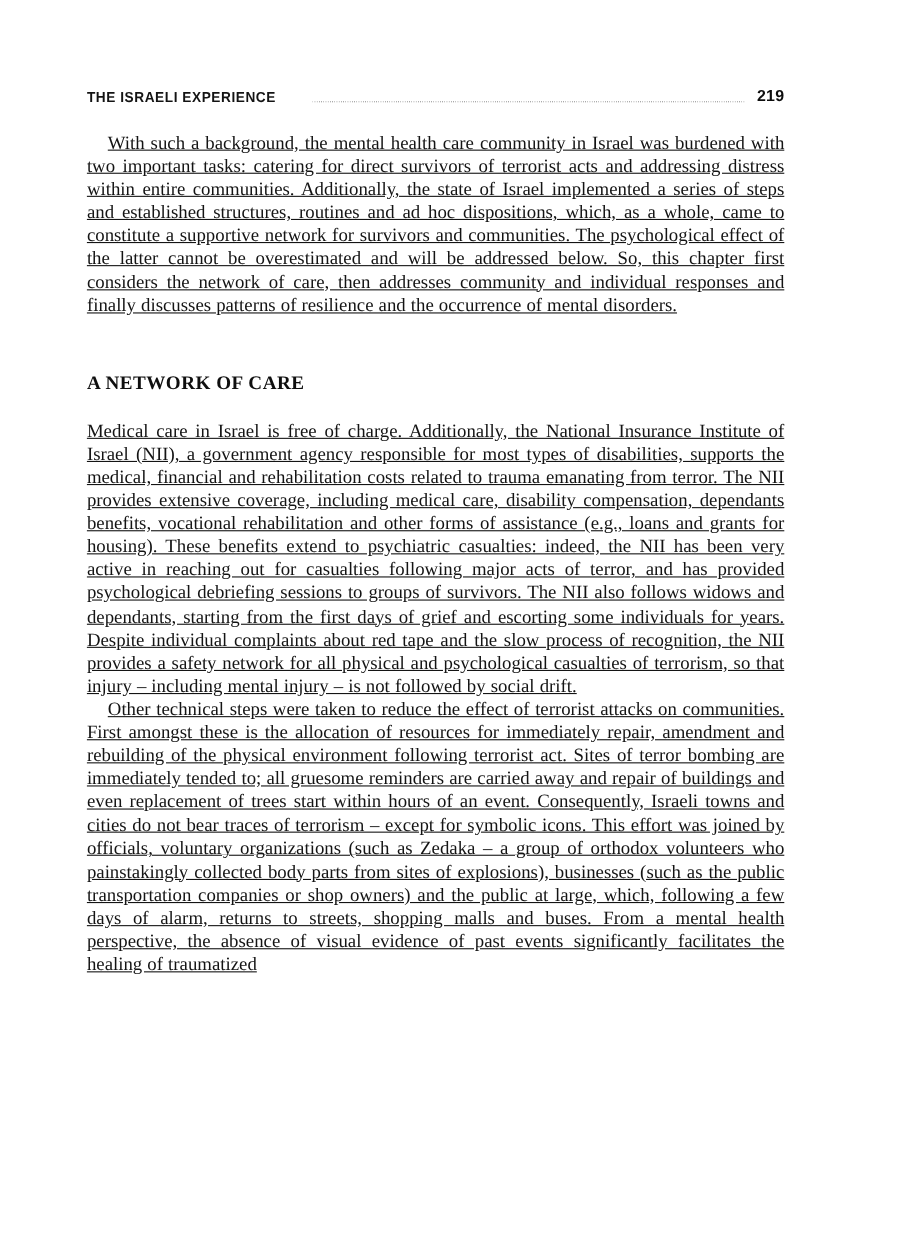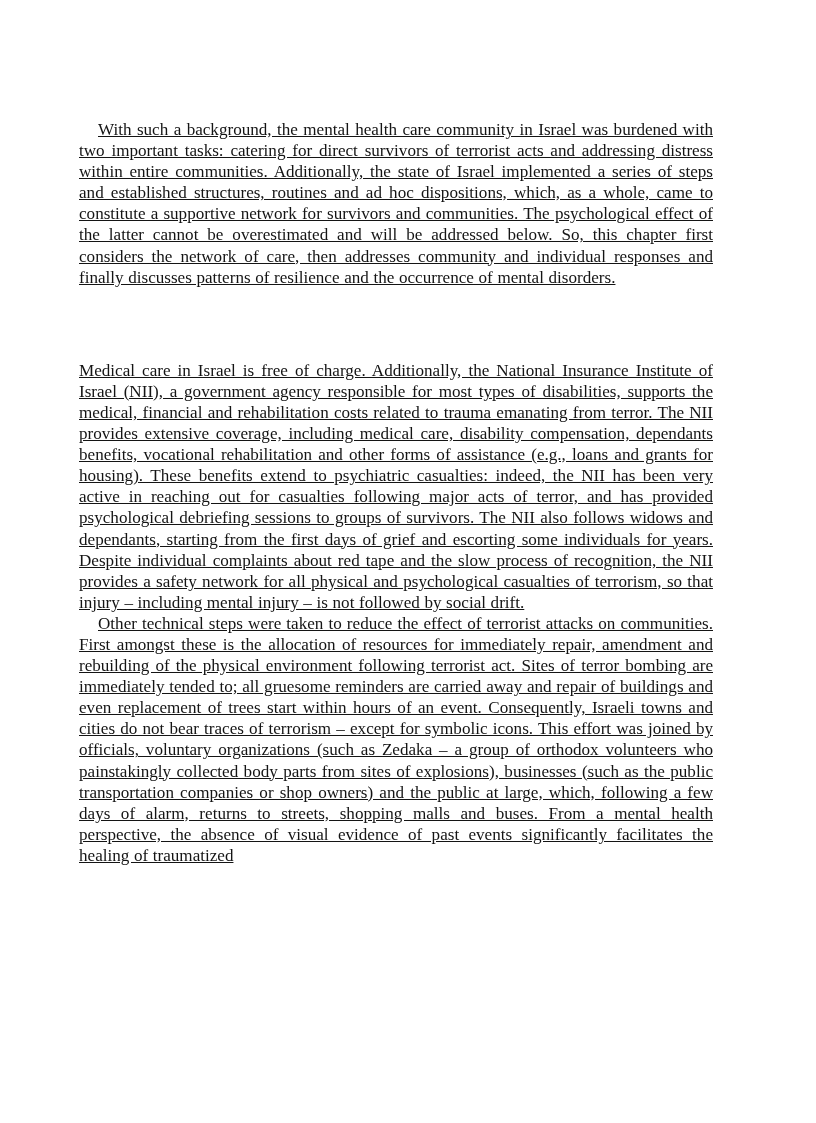--- a/index.html
+++ b/index.html
@@ -96,27 +96,33 @@
   }
 
   .gap-after-para1 { height: 50px; }
   .gap-after-heading { height: 22px; }
 </style>
 </head>
 <body>
 
 <div class="page">
 
+  <div class="running-head">
+    <span class="running-head-title">THE ISRAELI EXPERIENCE</span>
+    <span class="running-head-rule"></span>
+    <span class="running-head-folio">219</span>
+  </div>
 
   <div class="column">
 
     <p class="body indent">With such a background, the mental health care community in Israel was burdened with two important tasks: catering for direct survivors of terrorist acts and addressing distress within entire communities. Additionally, the state of Israel implemented a series of steps and established structures, routines and ad hoc dispositions, which, as a whole, came to constitute a supportive network for survivors and communities. The psychological effect of the latter cannot be overestimated and will be addressed below. So, this chapter first considers the network of care, then addresses community and individual responses and finally discusses patterns of resilience and the occurrence of mental disorders.</p>
 
     <div class="gap-after-para1"></div>
 
+    <h2 class="section-heading">A NETWORK OF CARE</h2>
 
     <div class="gap-after-heading"></div>
 
     <p class="body noindent">Medical care in Israel is free of charge. Additionally, the National Insurance Institute of Israel (NII), a government agency responsible for most types of disabilities, supports the medical, financial and rehabilitation costs related to trauma emanating from terror. The NII provides extensive coverage, including medical care, disability compensation, dependants benefits, vocational rehabilitation and other forms of assistance (e.g., loans and grants for housing). These benefits extend to psychiatric casualties: indeed, the NII has been very active in reaching out for casualties following major acts of terror, and has provided psychological debriefing sessions to groups of survivors. The NII also follows widows and dependants, starting from the first days of grief and escorting some individuals for years. Despite individual complaints about red tape and the slow process of recognition, the NII provides a safety network for all physical and psychological casualties of terrorism, so that injury – including mental injury – is not followed by social drift.</p>
 
     <p class="body indent">Other technical steps were taken to reduce the effect of terrorist attacks on communities. First amongst these is the allocation of resources for immediately repair, amendment and rebuilding of the physical environ­ment following terrorist act. Sites of terror bombing are immediately tended to; all gruesome reminders are carried away and repair of buildings and even replacement of trees start within hours of an event. Conse­quently, Israeli towns and cities do not bear traces of terrorism – except for symbolic icons. This effort was joined by officials, voluntary organizations (such as Zedaka – a group of orthodox volunteers who painstakingly collected body parts from sites of explosions), businesses (such as the public transportation companies or shop owners) and the public at large, which, following a few days of alarm, returns to streets, shopping malls and buses. From a mental health perspective, the absence of visual evidence of past events significantly facilitates the healing of traumatized</p>
 
   </div>
 
 </div>

